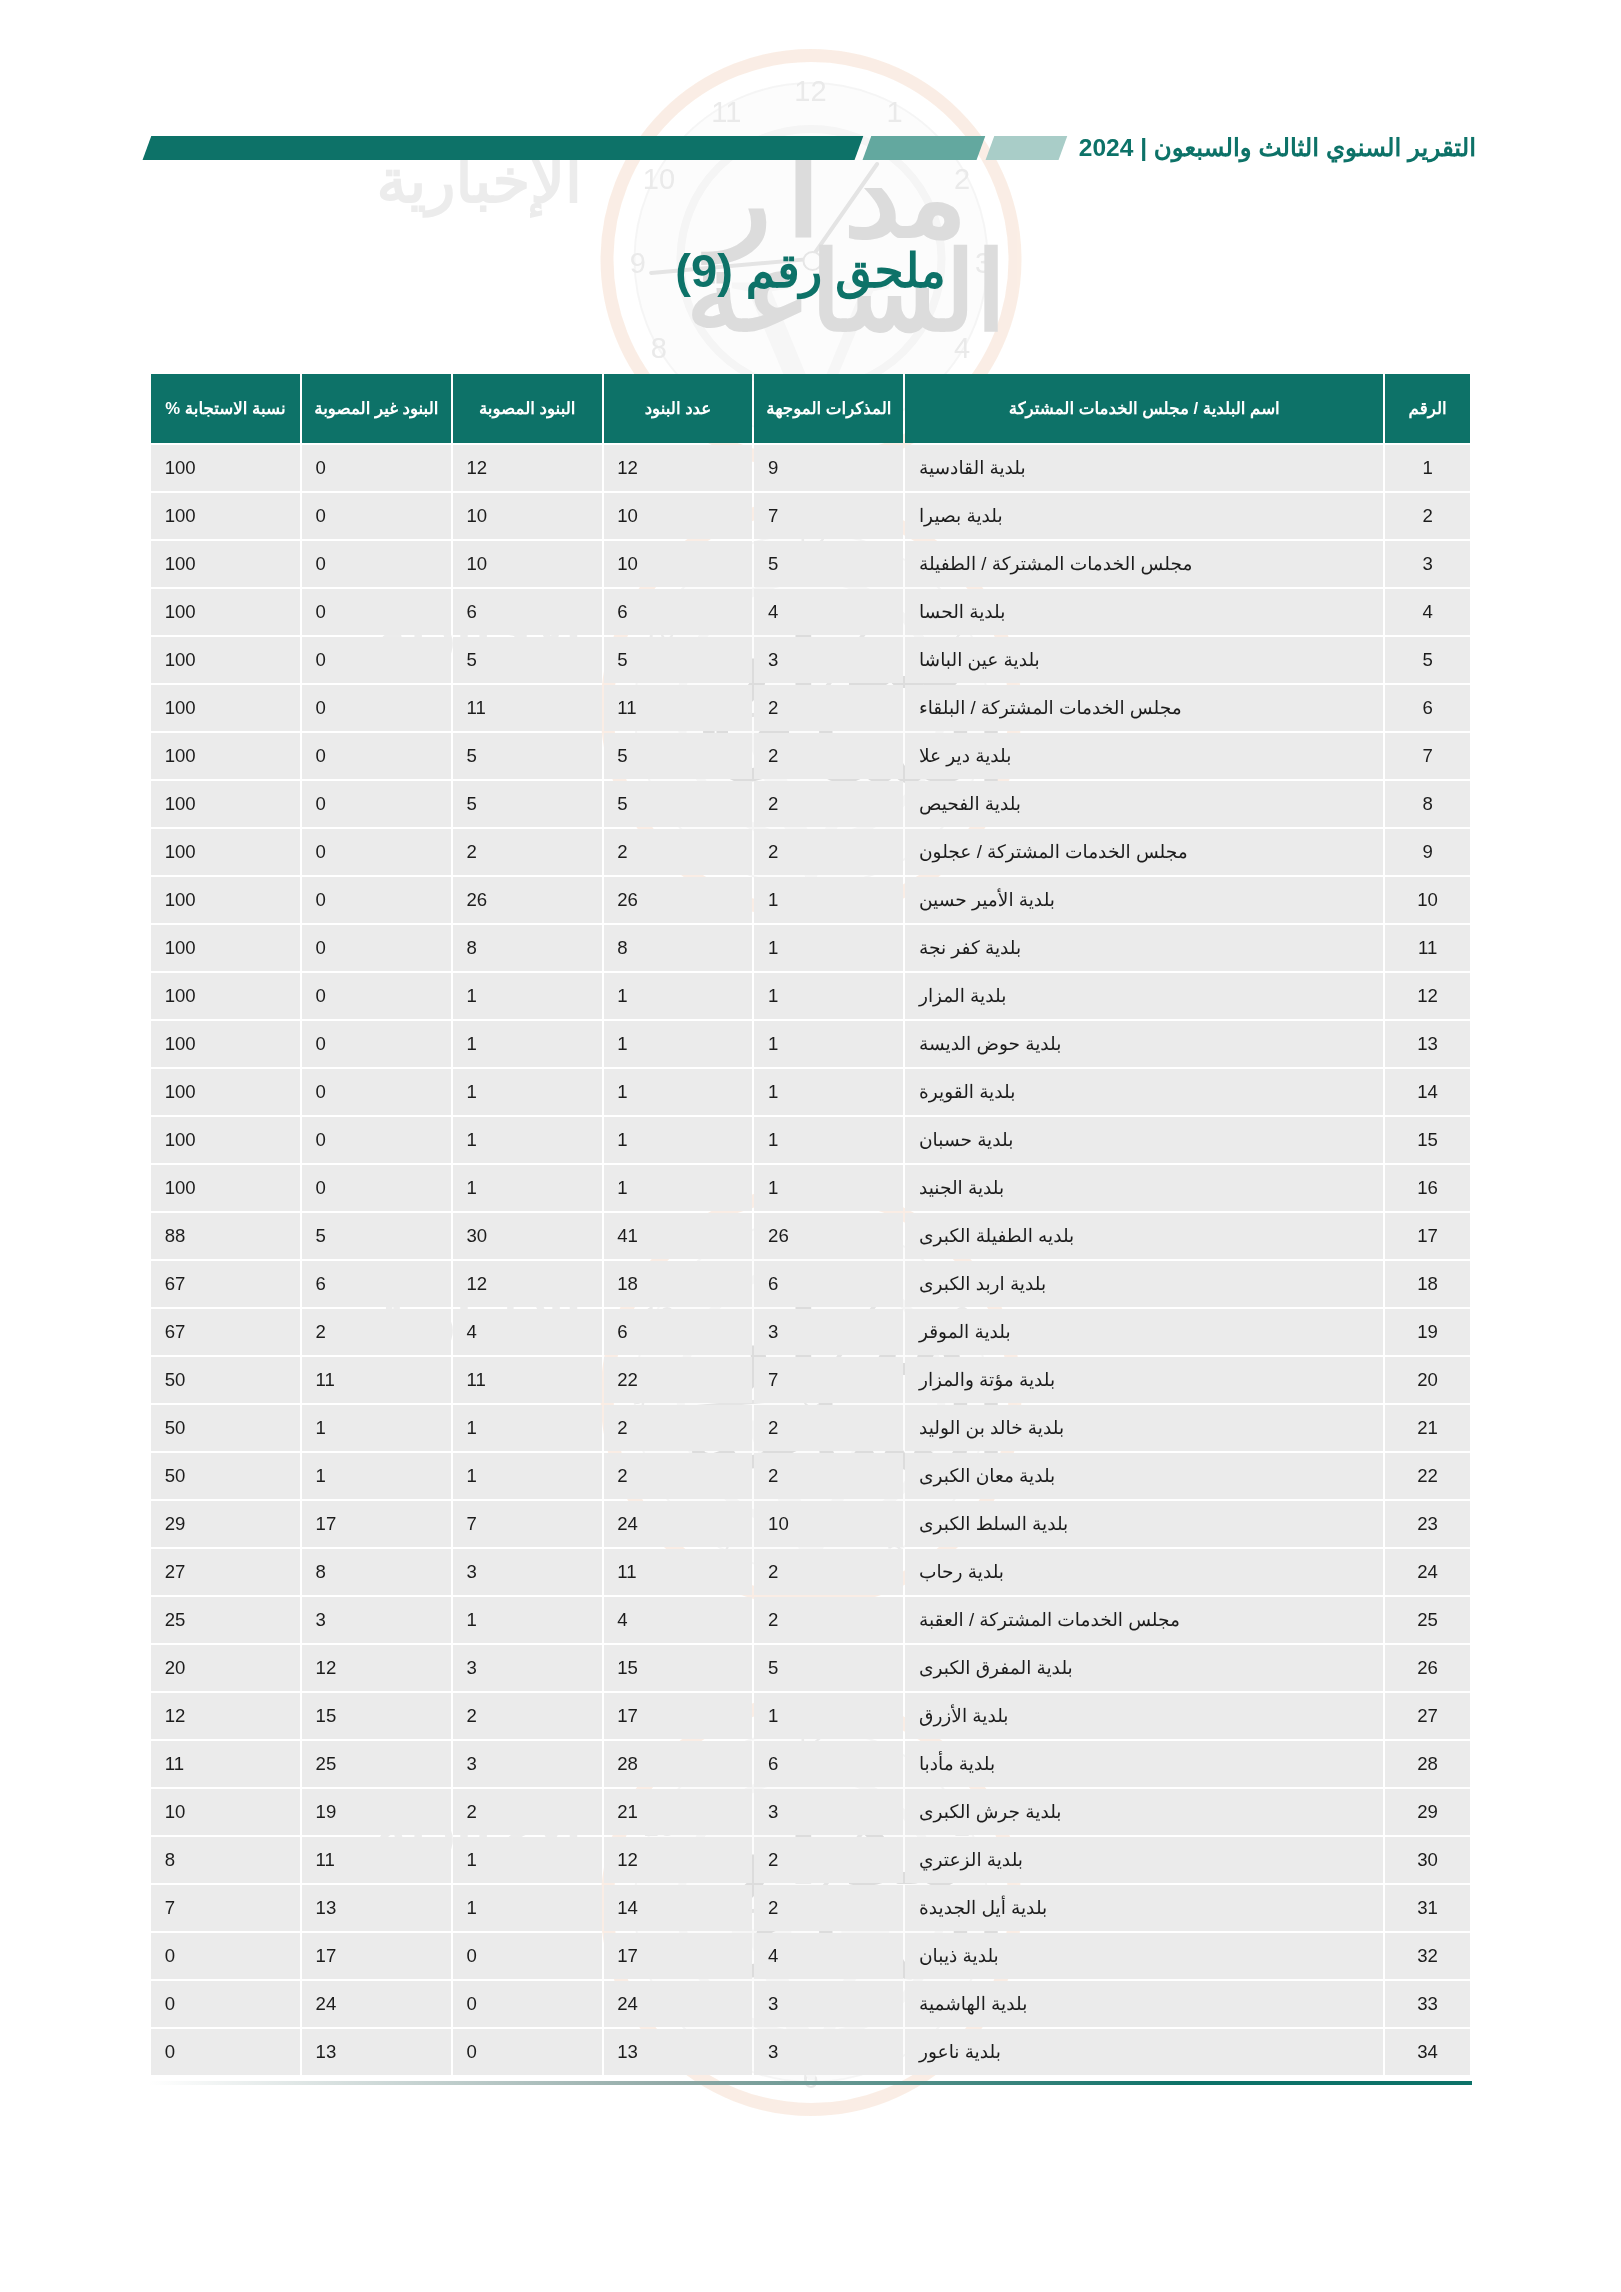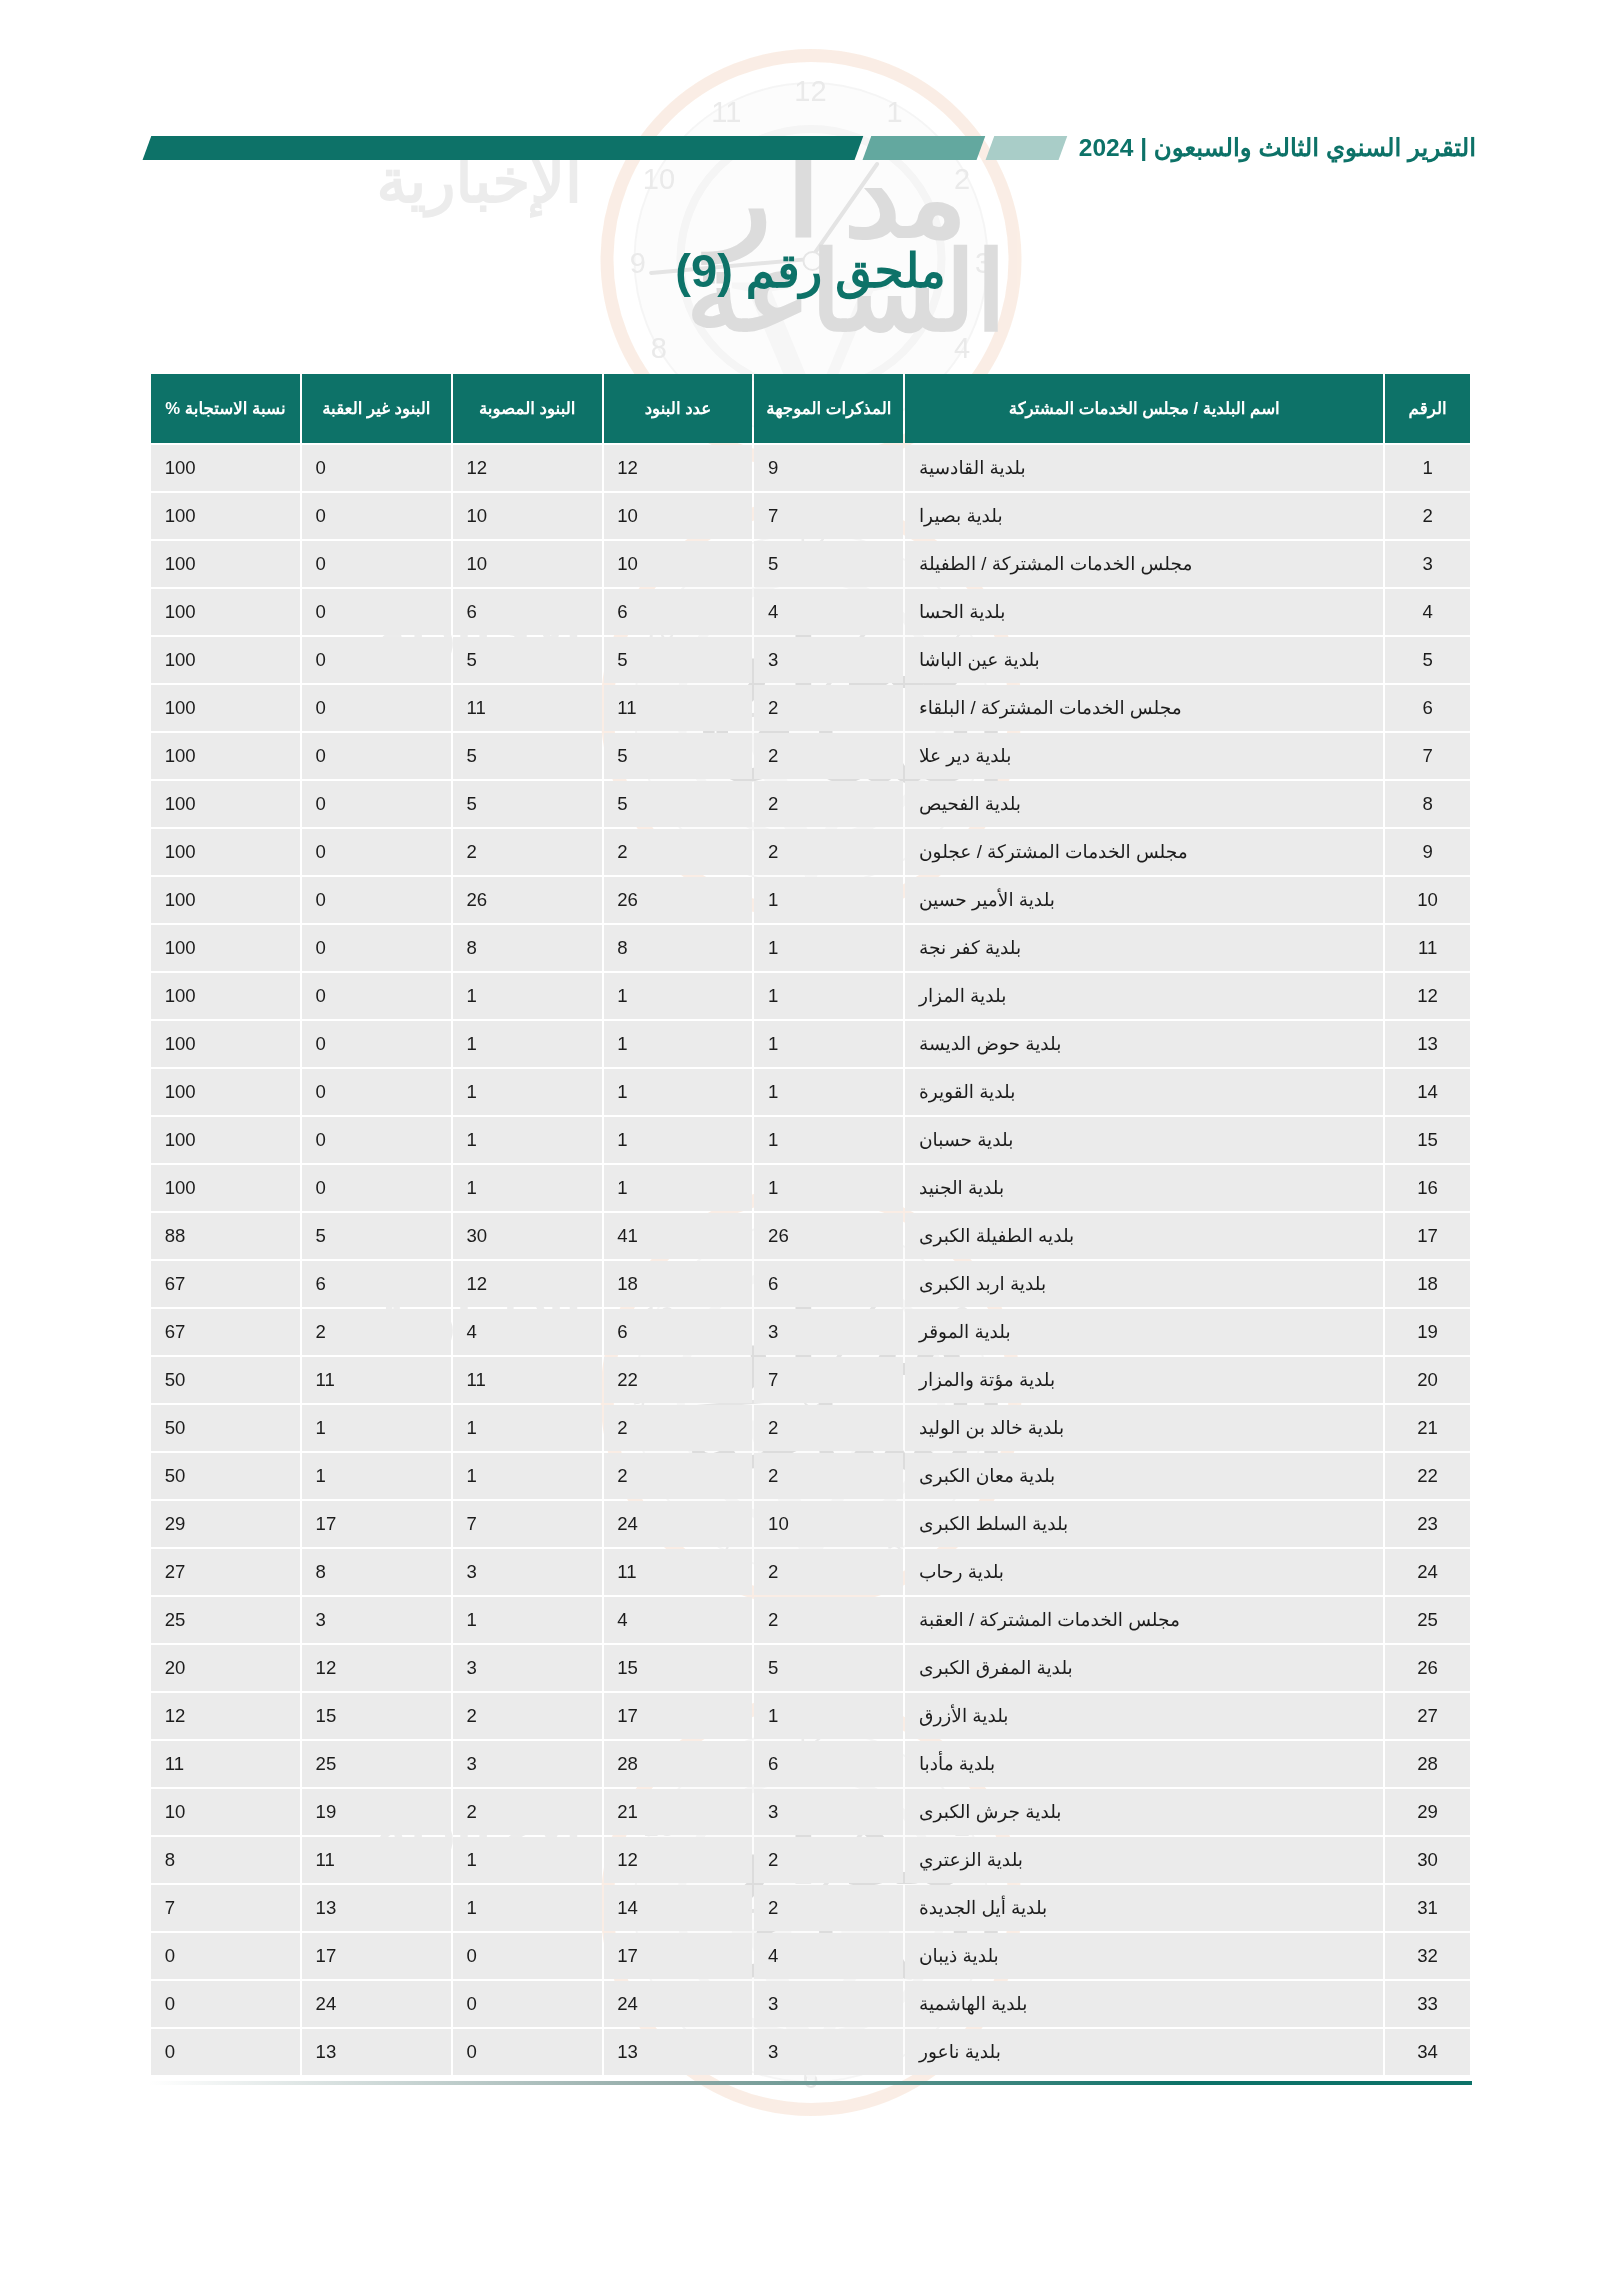--- a/index.html
+++ b/index.html
@@ -384,21 +384,21 @@
 
   <div class="table-wrap">
     <table class="report">
       <thead>
         <tr>
           <th class="w-num">الرقم</th>
           <th class="w-name">اسم البلدية / مجلس الخدمات المشتركة</th>
           <th class="w-memo">المذكرات الموجهة</th>
           <th class="w-items">عدد البنود</th>
           <th class="w-fixed">البنود المصوبة</th>
-          <th class="w-unfix">البنود غير العقبة</th>
+          <th class="w-unfix">البنود غير المصوبة</th>
           <th class="w-rate">نسبة الاستجابة %</th>
         </tr>
       </thead>
       <tbody id="table-body">
           <tr>
             <td class="c-num">1</td>
             <td class="c-name">بلدية القادسية</td>
             <td class="c-val">9</td>
             <td class="c-val">12</td>
             <td class="c-val">12</td>

